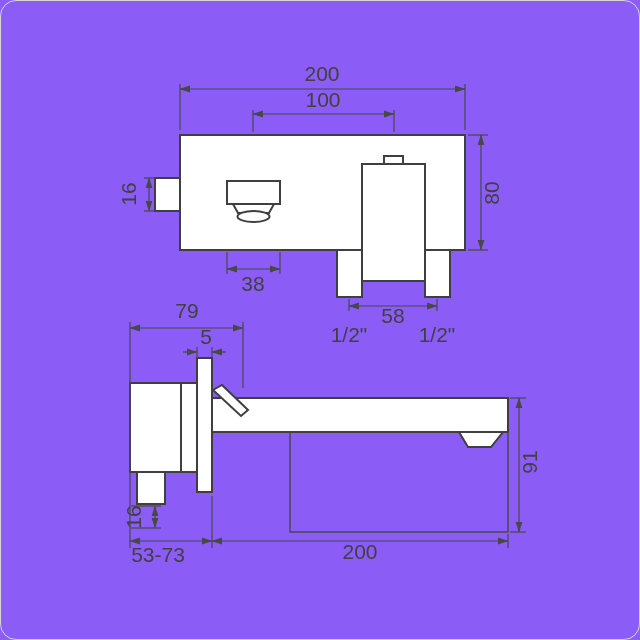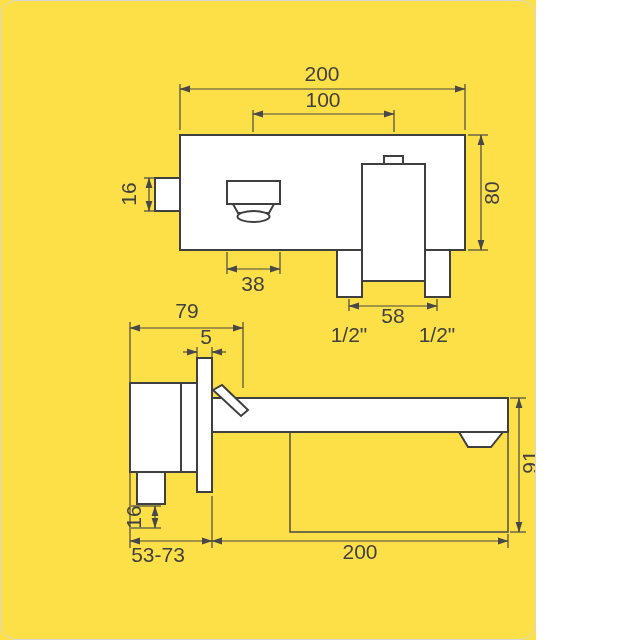--- a/index.html
+++ b/index.html
@@ -2,22 +2,22 @@
 <html><head>
 <meta charset="utf-8">
 <style>
   html, body {
     margin: 0; padding: 0;
     background: #ffffff;
     font-family: "Liberation Sans", sans-serif;
   }
   .stage {
     position: relative;
-    width: 536px; height: 640px;
-    background: #fde047;
+    width: 640px; height: 640px;
+    background: #8b5cf6;
     overflow: hidden;
   }
   .frame {
     position: absolute; inset: 0;
     border: 1px solid #d6d6d6;
     border-radius: 16px;
     pointer-events: none;
   }
   svg { position: absolute; left: 0; top: 0; }
   .obj  { fill: #ffffff; stroke: #3f3f3f; stroke-width: 2; }

